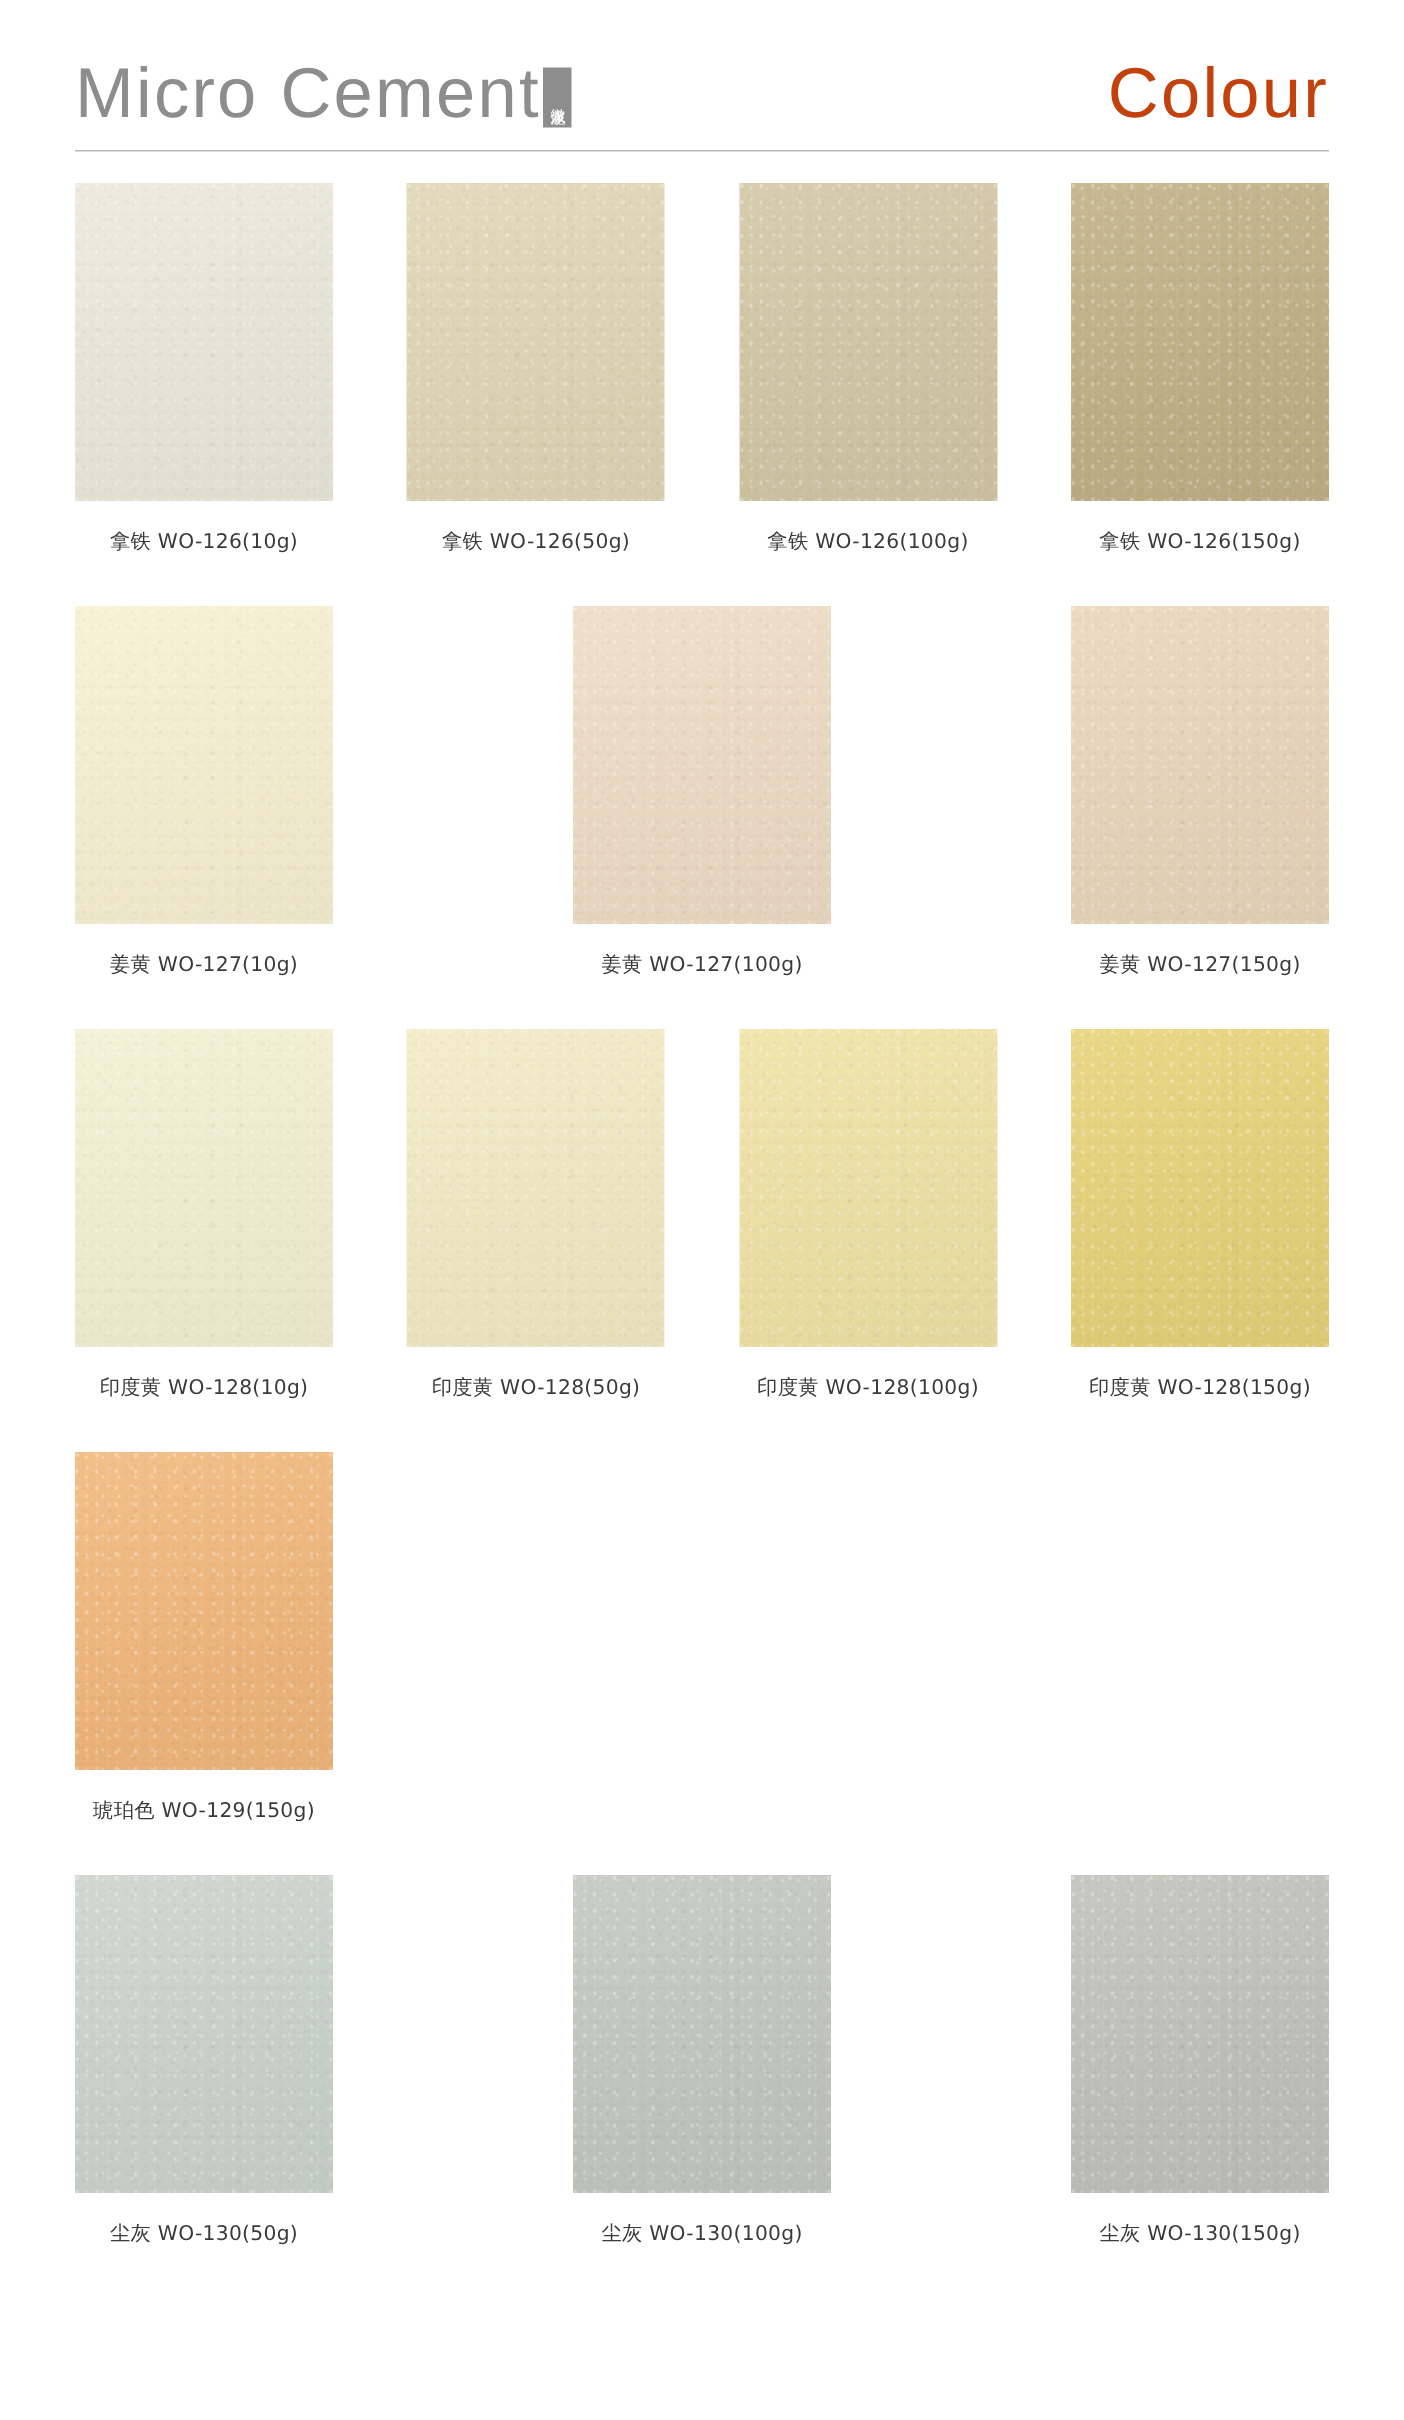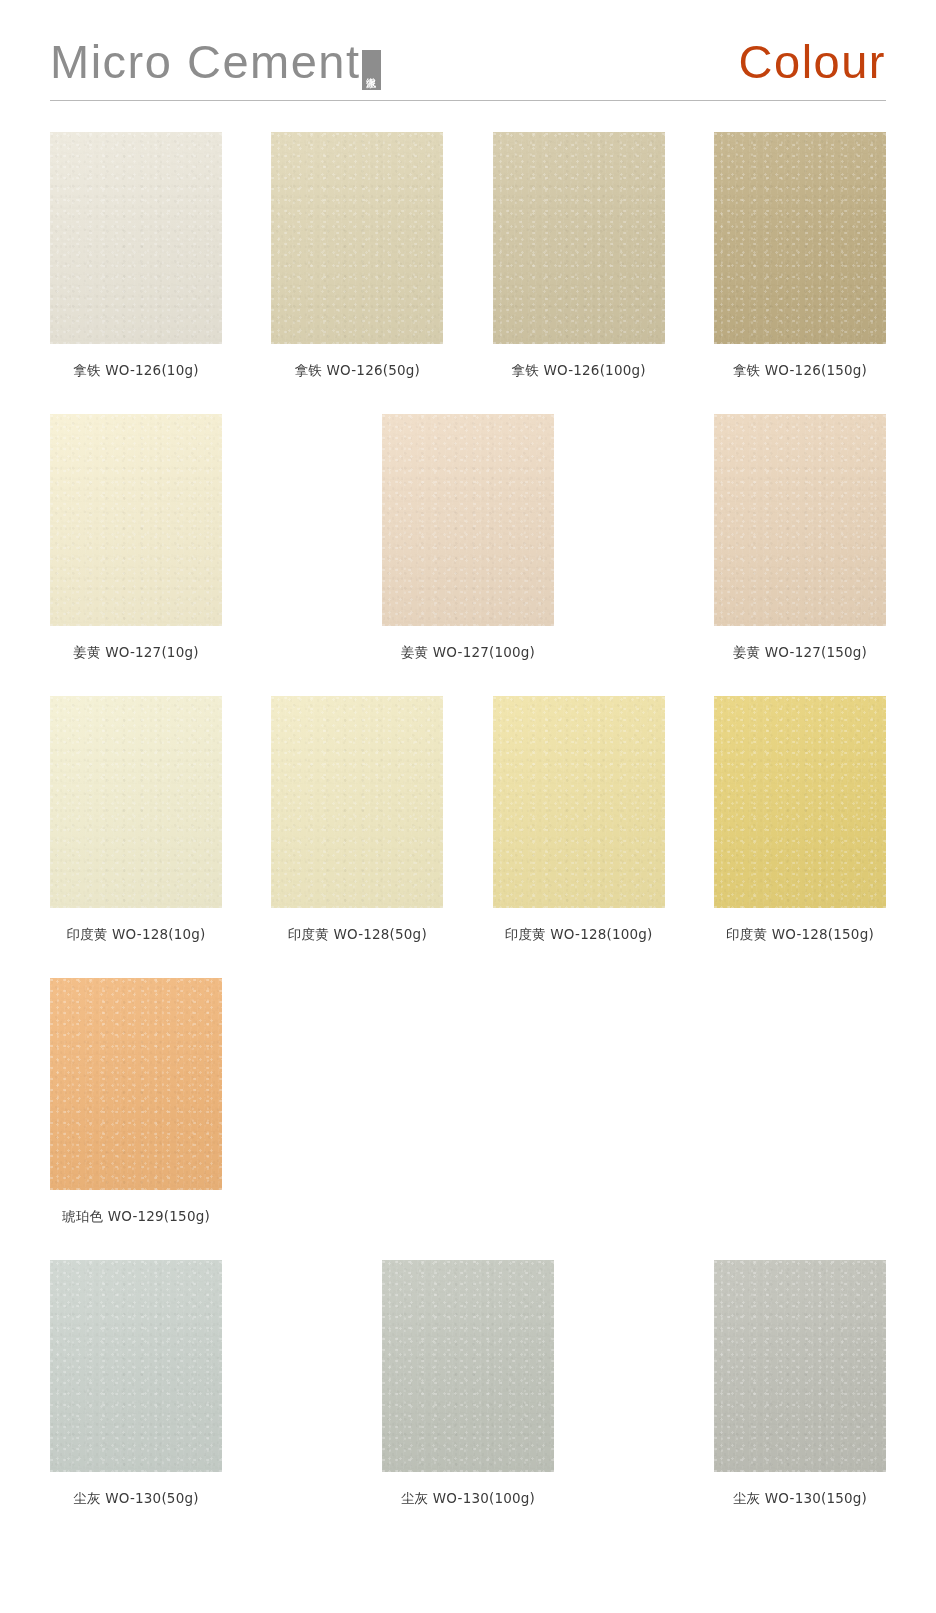--- a/index.html
+++ b/index.html
@@ -10,21 +10,21 @@
     overflow:hidden;
   }
   .page{position:relative;width:936px;height:1613px;box-sizing:border-box;}
 
   
   .header{
     position:absolute;left:50px;top:34px;width:836px;height:70px;
   }
   .title-left{
     position:absolute;left:0;top:0;
-    display:flex;align-items:flex-end;
+    display:flex;align-items:center;
   }
   .title-main{
     font-size:47px;
     font-weight:400;
     color:#8d8d8d;
     letter-spacing:1.5px;
     line-height:56px;
     white-space:nowrap;
     font-family:"Liberation Sans","DejaVu Sans",sans-serif;
   }
@@ -57,21 +57,21 @@
     line-height:56px;
     white-space:nowrap;
   }
   .header-rule{
     position:absolute;left:50px;top:100px;width:836px;height:1px;
     background:#b9b9b9;
   }
 
   
   .grid{
-    position:absolute;left:50px;top:132px;
+    position:absolute;left:50px;top:122px;
     width:836px;
   }
   .row{
     display:flex;
     justify-content:space-between;
     margin-bottom:34px;
   }
   .cell{
     width:172px;
   }

